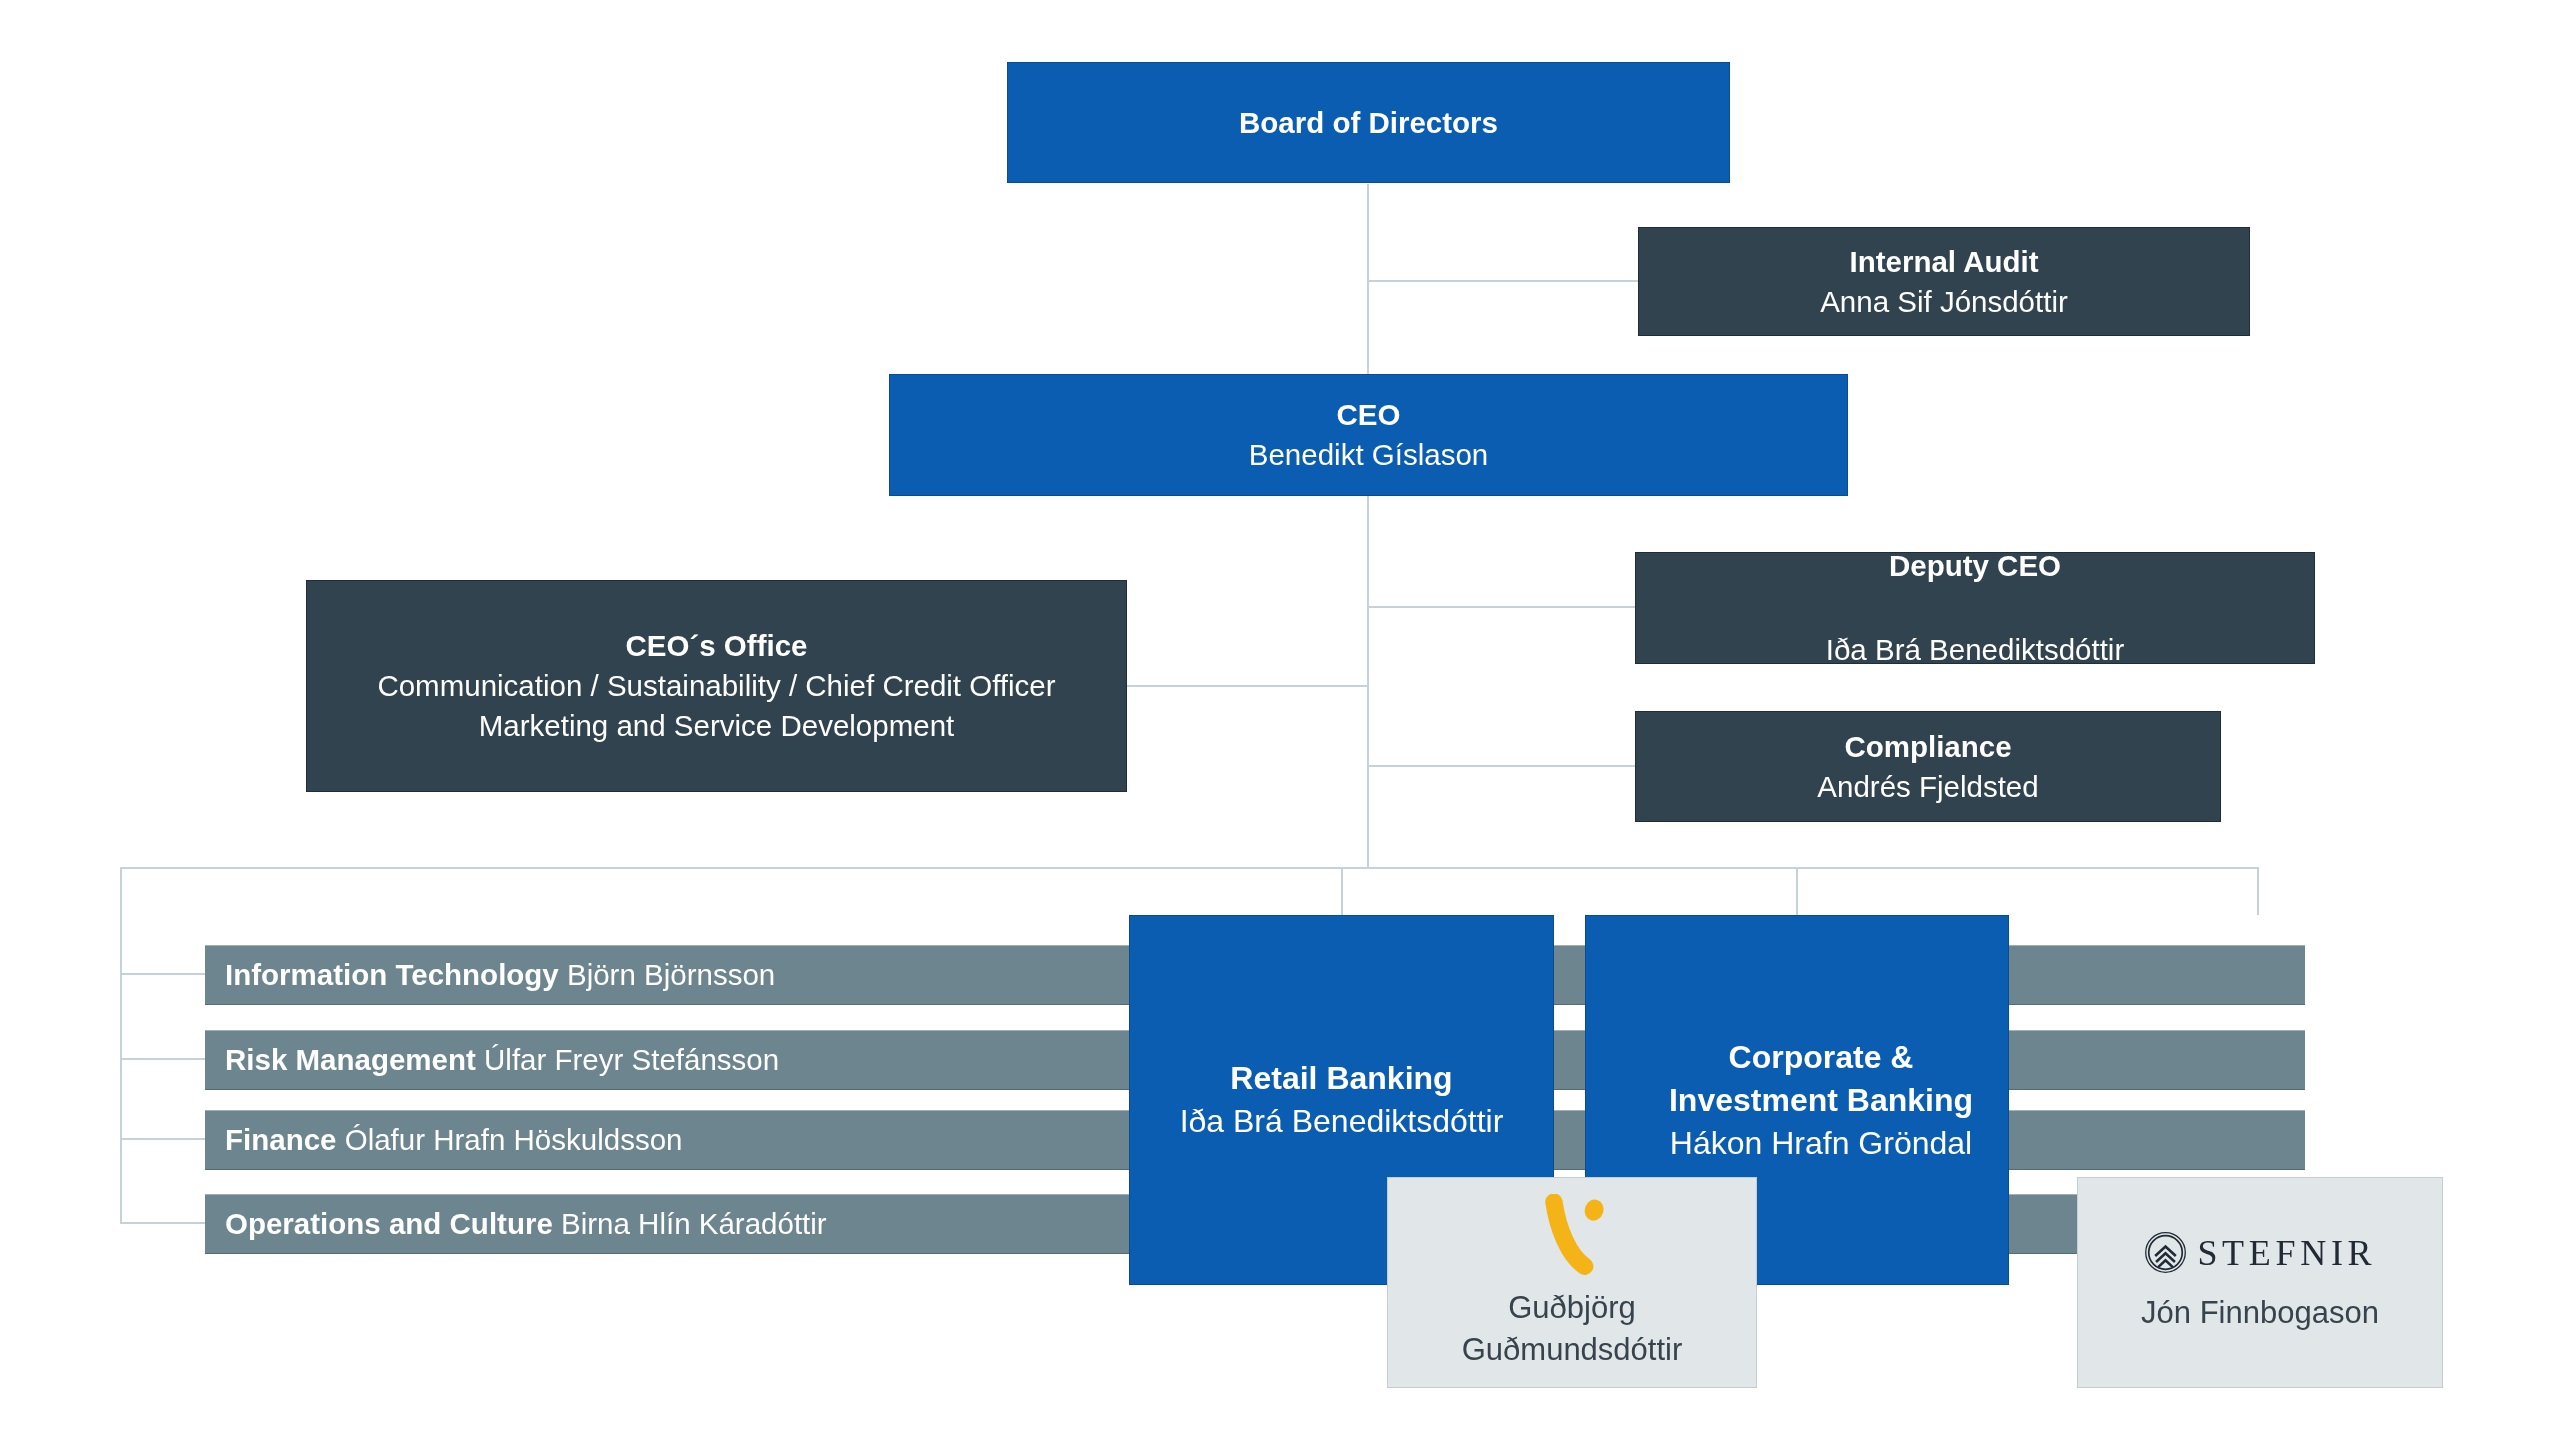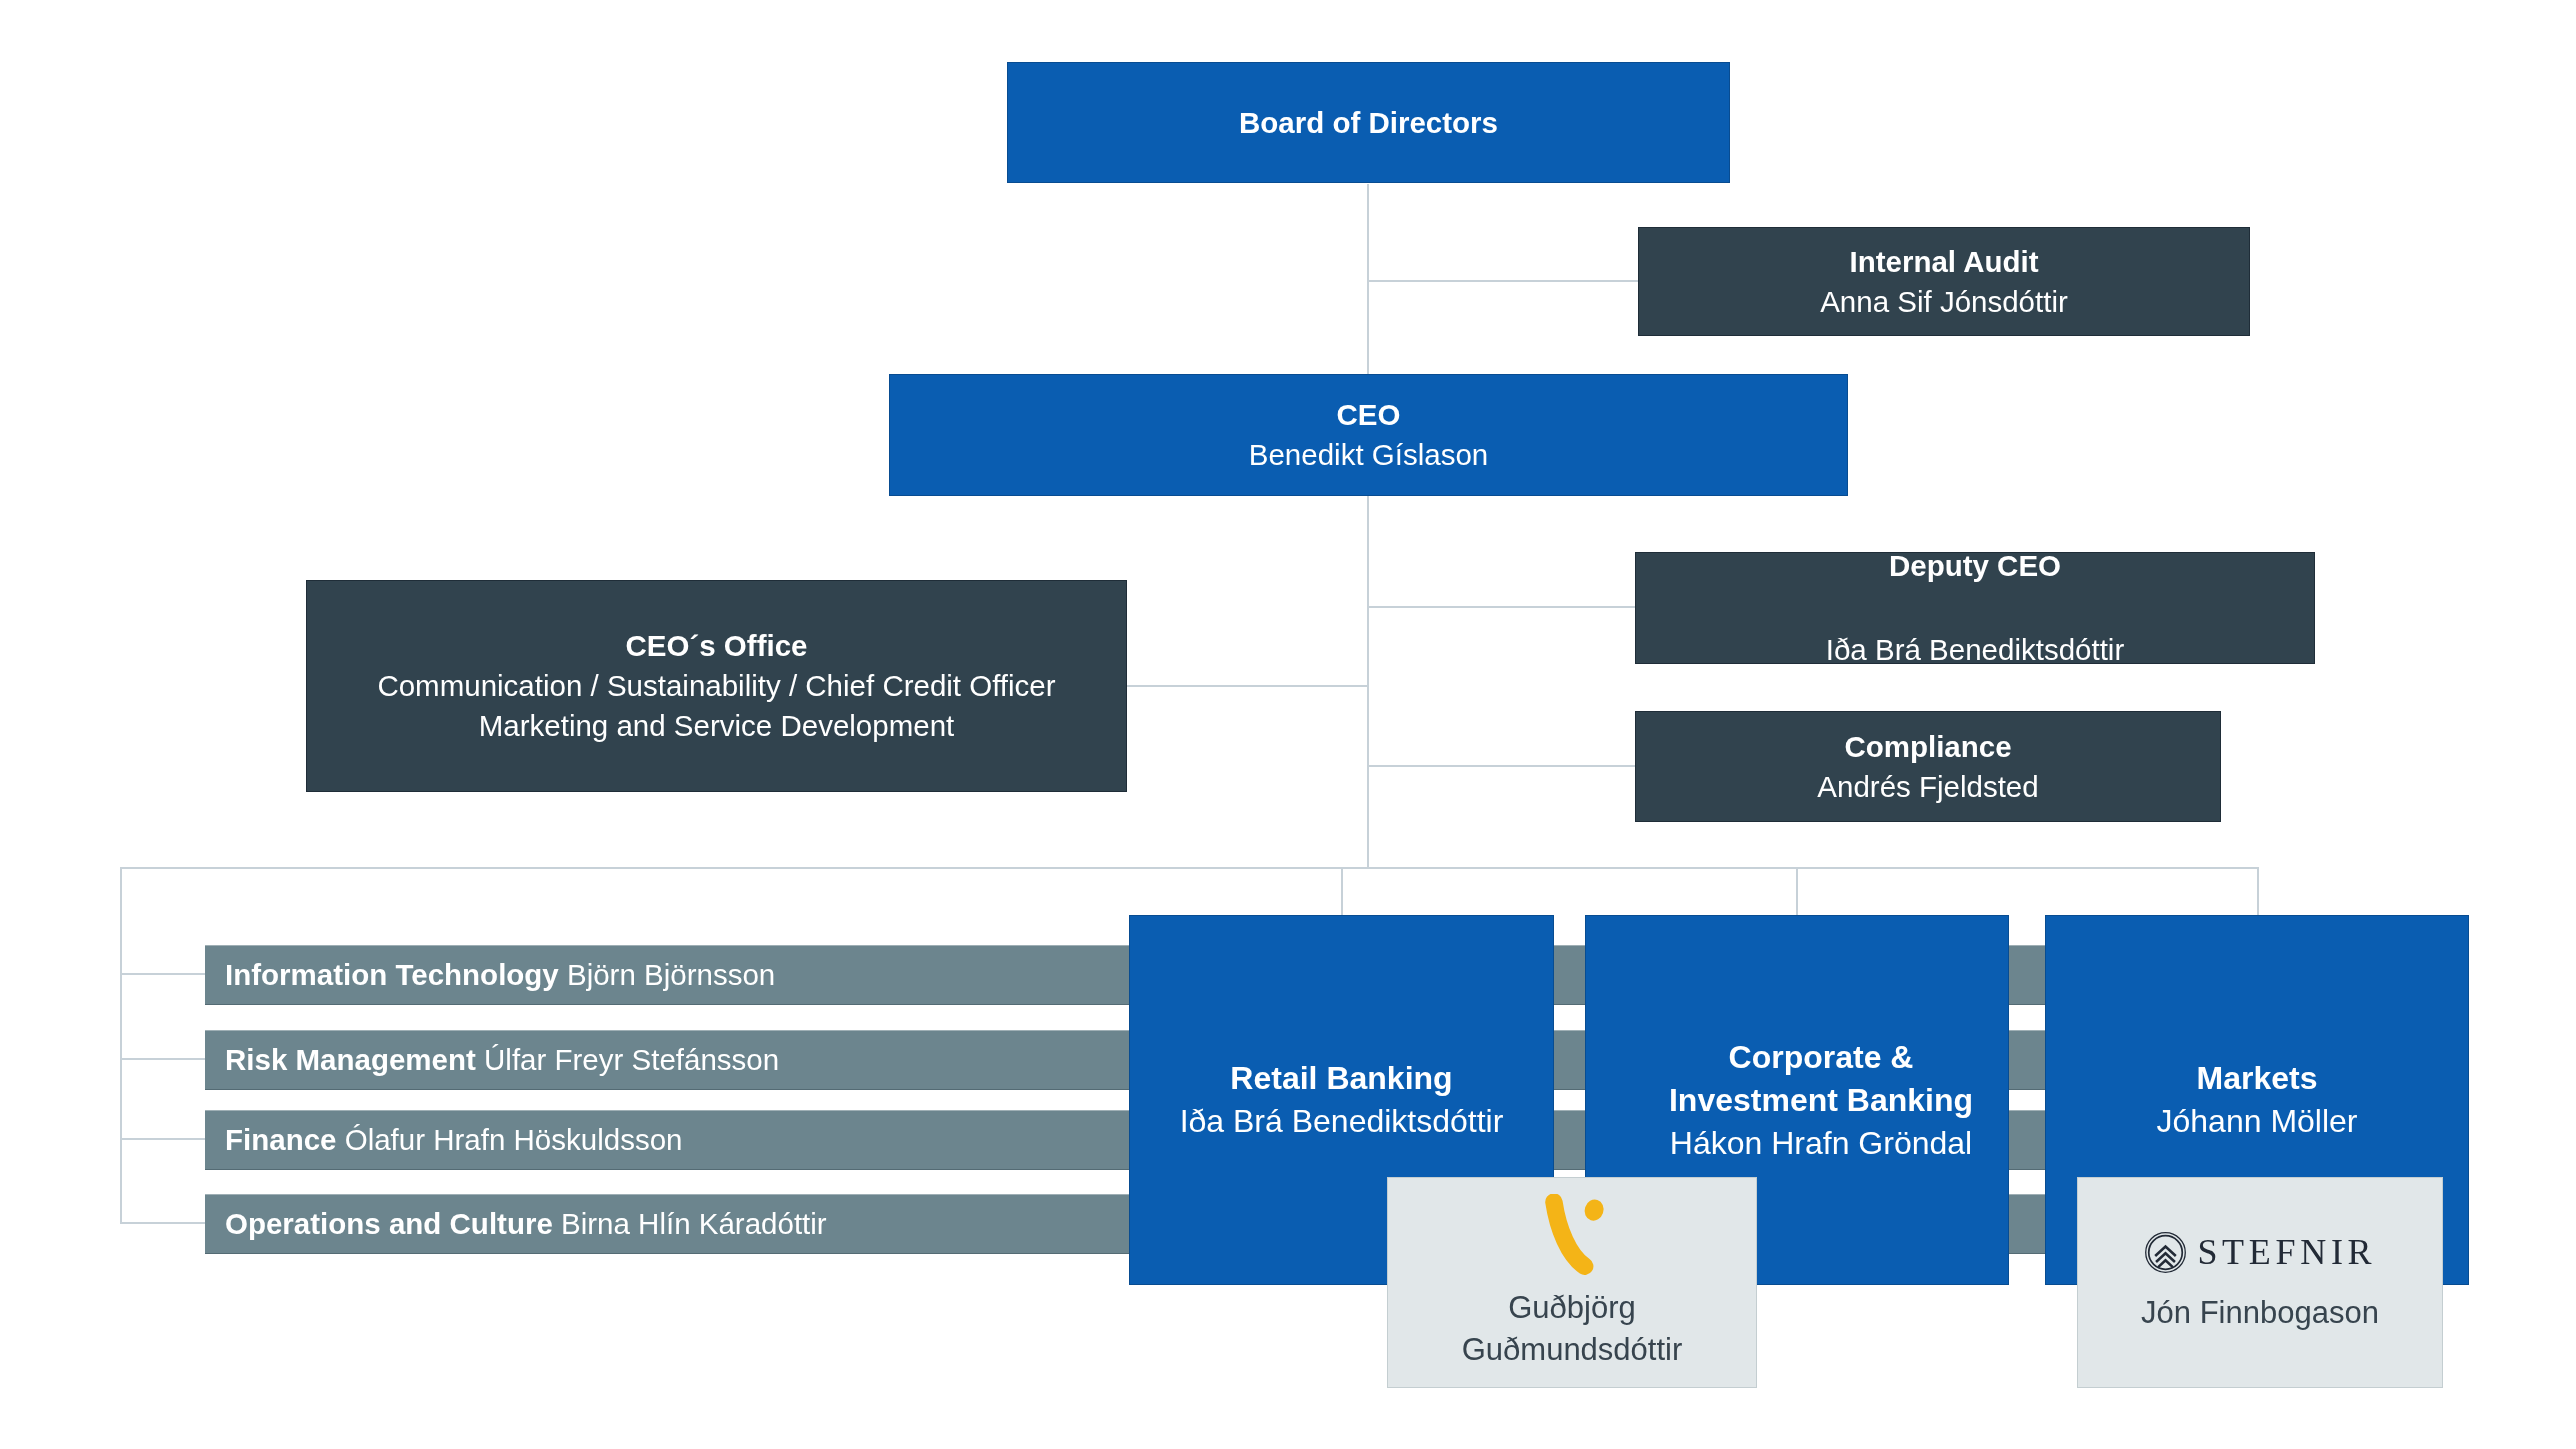--- a/index.html
+++ b/index.html
@@ -68,21 +68,21 @@
   .bar .bar-text {
     padding-left: 20px;
     font-size: 29.5px;
     white-space: nowrap;
   }
   .bar .bar-title { font-weight: bold; }
   .bar .bar-name { font-weight: normal; }
   .panel .sub-name { font-size: 31px; line-height: 42px; font-weight: normal; }
   .stefnir-row {
     display: flex;
-    align-items: flex-start;
+    align-items: center;
     justify-content: center;
     gap: 10.7px;
     margin-bottom: 18px;
   }
   .stefnir-word {
     font-family: "Liberation Serif", serif;
     font-size: 36px;
     letter-spacing: 4.7px;
     color: #222a36;
   }
@@ -156,24 +156,20 @@
     <div class="title">Retail Banking</div>
     <div class="name">Iða Brá Benediktsdóttir</div>
   </div>
 
   <div class="box blue big" style="left:1585px; top:915px; width:424px; height:370px;padding-left:48px;">
     <div class="title">Corporate &amp;</div>
     <div class="title">Investment Banking</div>
     <div class="name">Hákon Hrafn Gröndal</div>
   </div>
 
-  <div class="box blue big" style="left:2045px; top:915px; width:424px; height:370px;">
-    <div class="title">Markets</div>
-    <div class="name">Jóhann Möller</div>
-  </div>
 
   <div class="box panel" style="left:1387px; top:1177px; width:370px; height:211px;">
     <svg class="vordur-logo" width="74" height="83" viewBox="0 0 55 62">
       <path d="M14 6 C 17 26, 25 46, 37 54" stroke="#f4b417" stroke-width="13" fill="none" stroke-linecap="round"></path>
       <ellipse cx="44" cy="12" rx="7" ry="8" fill="#f4b417" transform="rotate(18 44 12)"></ellipse>
     </svg>
     <div class="sub-name">Guðbjörg</div>
     <div class="sub-name">Guðmundsdóttir</div>
   </div>
 

